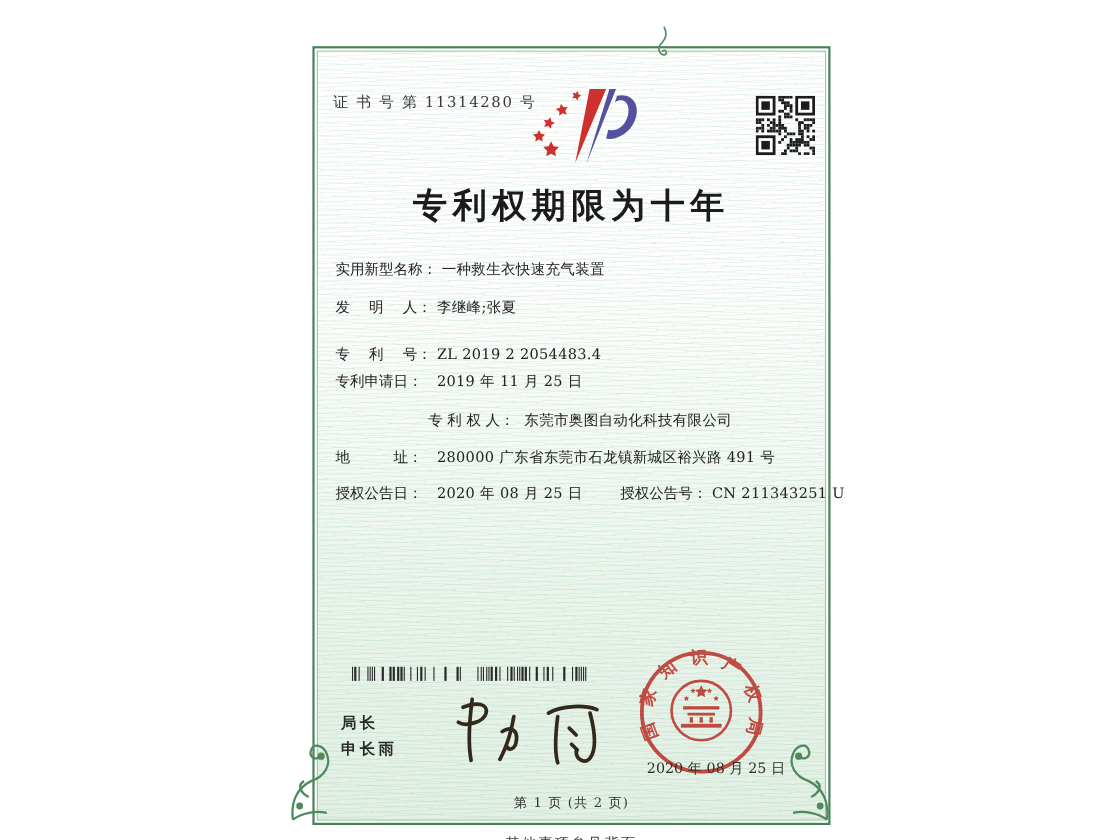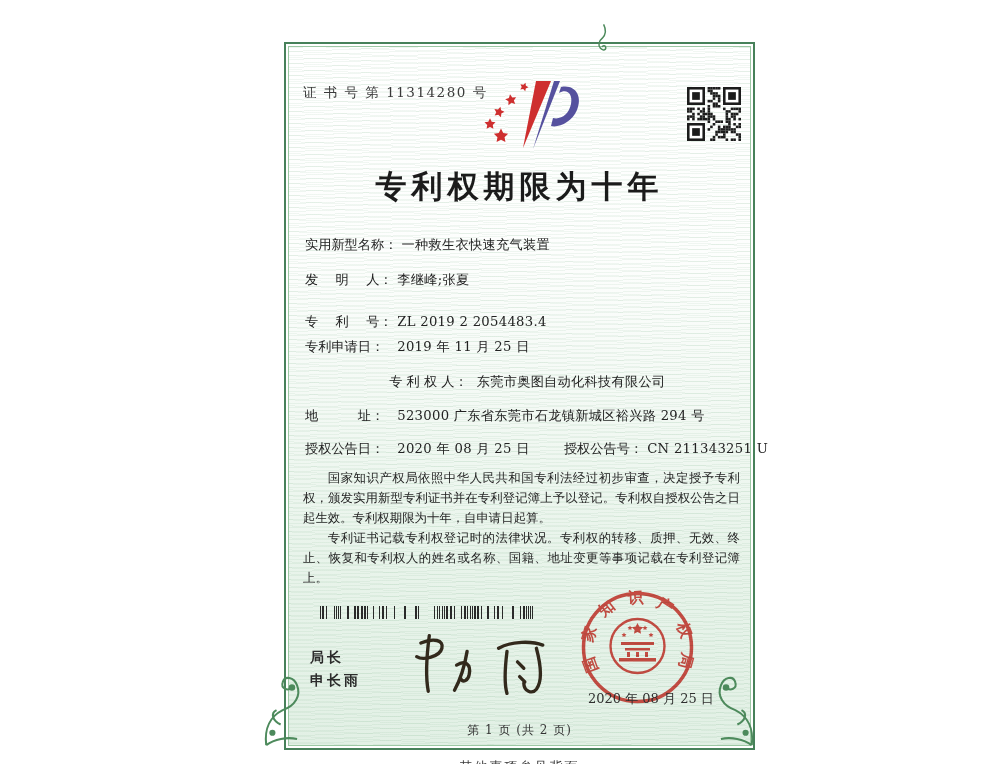--- a/index.html
+++ b/index.html
@@ -218,35 +218,31 @@
   <div class="abs row" style="top:318px;">
     <span class="label">专利申请日：</span>
     <span class="value">2019 年 11 月 25 日</span>
   </div>
   <div class="abs row" style="top:353px;text-align:center;">
     <span class="label">专 利 权 人：</span>
     <span class="value">东莞市奥图自动化科技有限公司</span>
   </div>
   <div class="abs row" style="top:387px;">
     <span class="label">地　　　址：</span>
-    <span class="value">523000 广东省东莞市石龙镇新城区裕兴路 294 号</span>
+    <span class="value">280000 广东省东莞市石龙镇新城区裕兴路 491 号</span>
   </div>
   <div class="abs row" style="top:420px;">
     <span class="label">授权公告日：</span>
     <span class="value">2020 年 08 月 25 日</span>
     <span class="pair2">
       <span class="label">授权公告号：</span>
       <span class="value">CN 211343251 U</span>
     </span>
   </div>
 
-  <div class="abs paras">
-    <p>国家知识产权局依照中华人民共和国专利法经过初步审查，决定授予专利权，颁发实用新型专利证书并在专利登记簿上予以登记。专利权自授权公告之日起生效。专利权期限为十年，自申请日起算。</p>
-    <p>专利证书记载专利权登记时的法律状况。专利权的转移、质押、无效、终止、恢复和专利权人的姓名或名称、国籍、地址变更等事项记载在专利登记簿上。</p>
-  </div>
 
   <svg class="abs barcode" viewBox="0 0 215 13" preserveAspectRatio="none" id="barcode">
       <rect x="0" y="0" width="1" height="13" fill="#2a2a2a"></rect>
       <rect x="2" y="0" width="2" height="13" fill="#2a2a2a"></rect>
       <rect x="6" y="0" width="1" height="13" fill="#2a2a2a"></rect>
       <rect x="14" y="0" width="1" height="13" fill="#2a2a2a"></rect>
       <rect x="16" y="0" width="1" height="13" fill="#2a2a2a"></rect>
       <rect x="18" y="0" width="1" height="13" fill="#2a2a2a"></rect>
       <rect x="20" y="0" width="1" height="13" fill="#2a2a2a"></rect>
       <rect x="27" y="0" width="2" height="13" fill="#2a2a2a"></rect>

